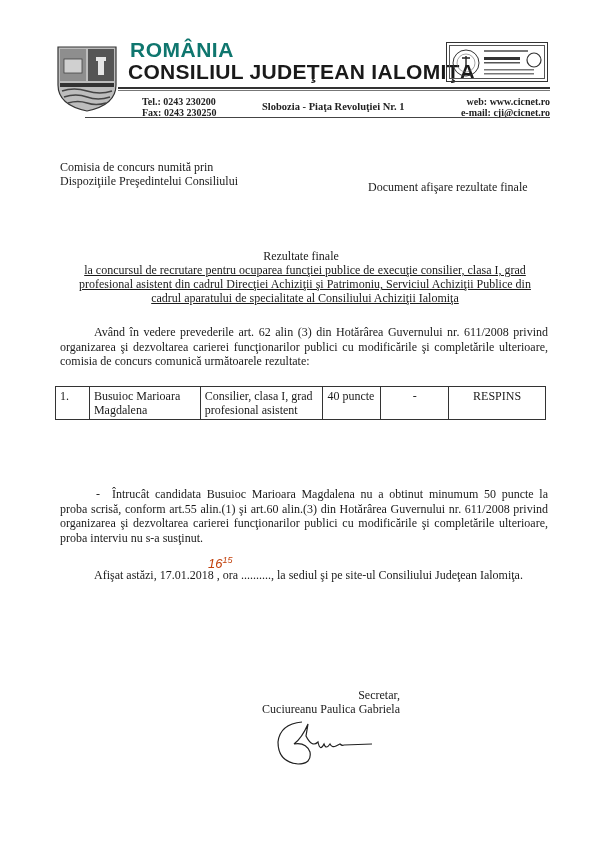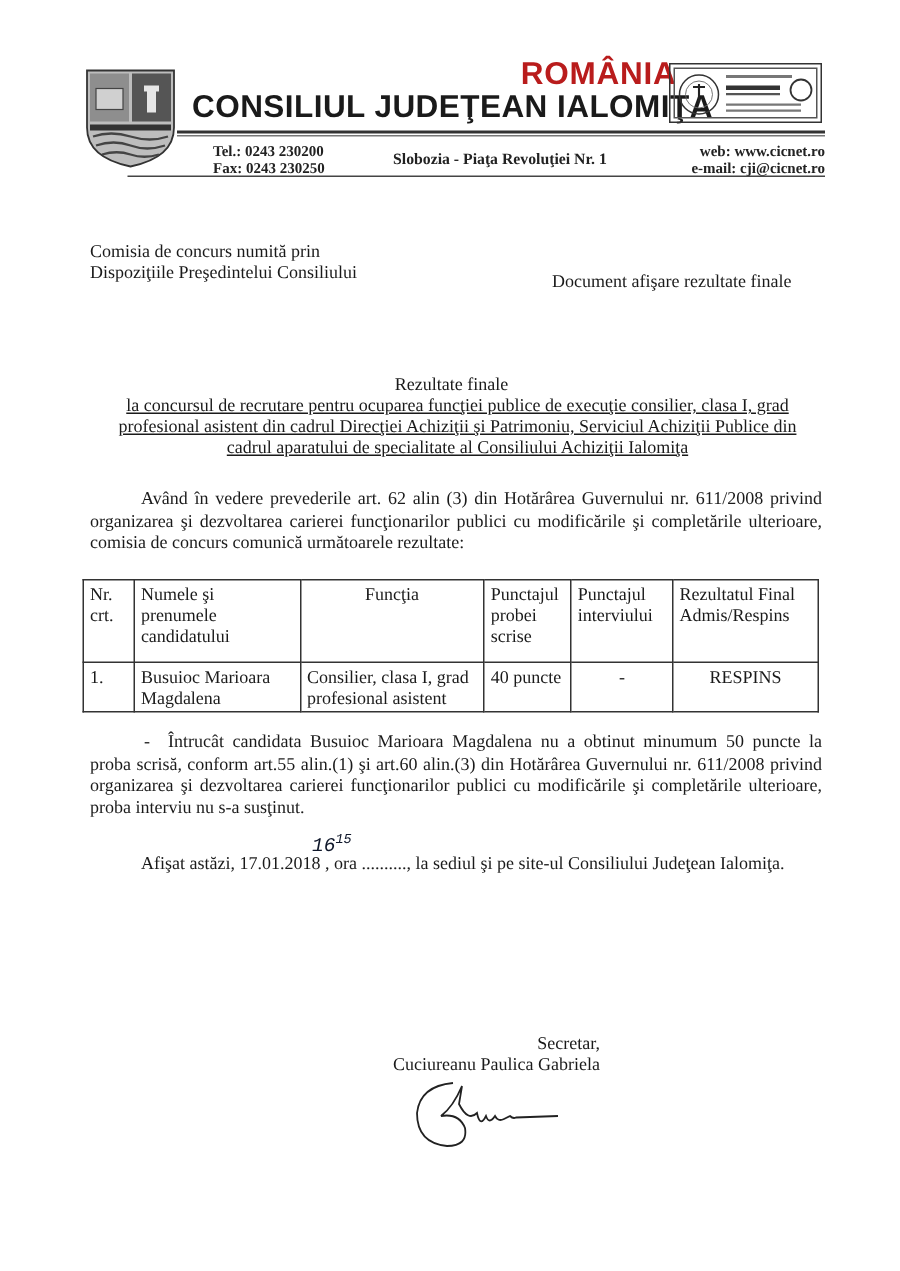--- a/index.html
+++ b/index.html
@@ -2,21 +2,21 @@
 <html><head>
 <meta charset="utf-8">
 <style>
   * { margin: 0; padding: 0; box-sizing: border-box; }
   html, body { width: 600px; height: 847px; background: #ffffff; overflow: hidden; }
   body { position: relative; font-family: "Liberation Serif", serif; color: #1a1a1a; }
   .abs { position: absolute; }
 
   
   .crest { left: 56px; top: 45px; width: 62px; height: 68px; }
-  .h-romania { left: 141px; width: 310px; top: 38px; text-align: right; font-family: "Liberation Sans", sans-serif; font-weight: bold; font-size: 21px; letter-spacing: 0.5px; color: #b91c1c; }
+  .h-romania { left: 130px; width: 310px; top: 38px; text-align: left; font-family: "Liberation Sans", sans-serif; font-weight: bold; font-size: 21px; letter-spacing: 0.5px; color: #0f766e; }
   .h-council { left: 128px; width: 316px; top: 60px; text-align: center; font-family: "Liberation Sans", sans-serif; font-weight: bold; font-size: 21px; letter-spacing: 0.3px; color: #1a1a1a; white-space: nowrap; }
   .iso-box { left: 446px; top: 42px; width: 102px; height: 40px; border: 1px solid #333; }
   .iso-inner { position: absolute; left: 2px; top: 2px; right: 2px; bottom: 2px; border: 1px solid #555; }
   .rule-1 { left: 118px; top: 87px; width: 432px; height: 2px; background: #333; }
   .rule-1b { left: 118px; top: 90px; width: 432px; height: 1px; background: #777; }
   .rule-2 { left: 85px; top: 117px; width: 465px; height: 1px; background: #444; }
   .contact-left { left: 142px; top: 96px; font-size: 10px; font-weight: bold; line-height: 11px; color: #222; }
   .contact-mid { left: 262px; top: 101px; font-size: 10.5px; font-weight: bold; color: #222; }
   .contact-right { left: 440px; top: 96px; width: 110px; font-size: 10px; font-weight: bold; line-height: 11px; text-align: right; color: #222; }
 
@@ -31,21 +31,21 @@
   
   table.results { position: absolute; left: 55px; top: 386px; width: 491px; border-collapse: collapse; font-size: 12px; line-height: 14px; }
   table.results td, table.results th { border: 1px solid #333; vertical-align: top; padding: 2px 4px; font-weight: normal; text-align: left; }
   table.results th.center, table.results td.center { text-align: center; }
   table.results tr.head th { height: 55px; }
   table.results tr.row td { height: 33px; }
 
   .note { left: 60px; width: 488px; top: 487px; font-size: 12px; line-height: 14.5px; text-align: justify; }
   .note .dash { display: inline-block; width: 52px; text-align: right; padding-right: 12px; }
   .posted { left: 94px; top: 568px; font-size: 12px; }
-  .handwritten { left: 208px; top: 555px; font-family: Liberation Mono, monospace; font-style: italic; font-size: 13px; color: #0f172a; }
+  .handwritten { left: 208px; top: 555px; font-family: Liberation Sans, sans-serif; font-style: italic; font-size: 13px; color: #c2410c; }
   .hw-sup { font-size: 9px; vertical-align: super; }
   .secretary { left: 230px; width: 170px; top: 688px; text-align: right; font-size: 12px; line-height: 14px; }
   .signature { left: 272px; top: 718px; width: 110px; height: 50px; }
 </style>
 </head>
 <body>
 
 <div class="abs crest">
   <svg width="62" height="68" viewBox="0 0 62 68">
     <path d="M2 2 H60 V40 Q60 60 31 66 Q2 60 2 40 Z" fill="#bdbdbd" stroke="#333" stroke-width="1.2"></path>
@@ -107,28 +107,20 @@
 <table class="results">
   <colgroup>
     <col style="width:34px">
     <col style="width:111px">
     <col style="width:123px">
     <col style="width:58px">
     <col style="width:68px">
     <col style="width:97px">
   </colgroup>
   <tbody>
-      <tr class="head">
-    <th>Nr. crt.</th>
-    <th>Numele şi prenumele candidatului</th>
-    <th class="center">Funcţia</th>
-    <th>Punctajul probei scrise</th>
-    <th>Punctajul interviului</th>
-    <th>Rezultatul Final Admis/Respins</th>
-  </tr>
   <tr class="row">
     <td>1.</td>
     <td>Busuioc Marioara Magdalena</td>
     <td>Consilier, clasa I, grad profesional asistent</td>
     <td>40 puncte</td>
     <td class="center">-</td>
     <td class="center">RESPINS</td>
   </tr>
 </tbody>
   </table>

